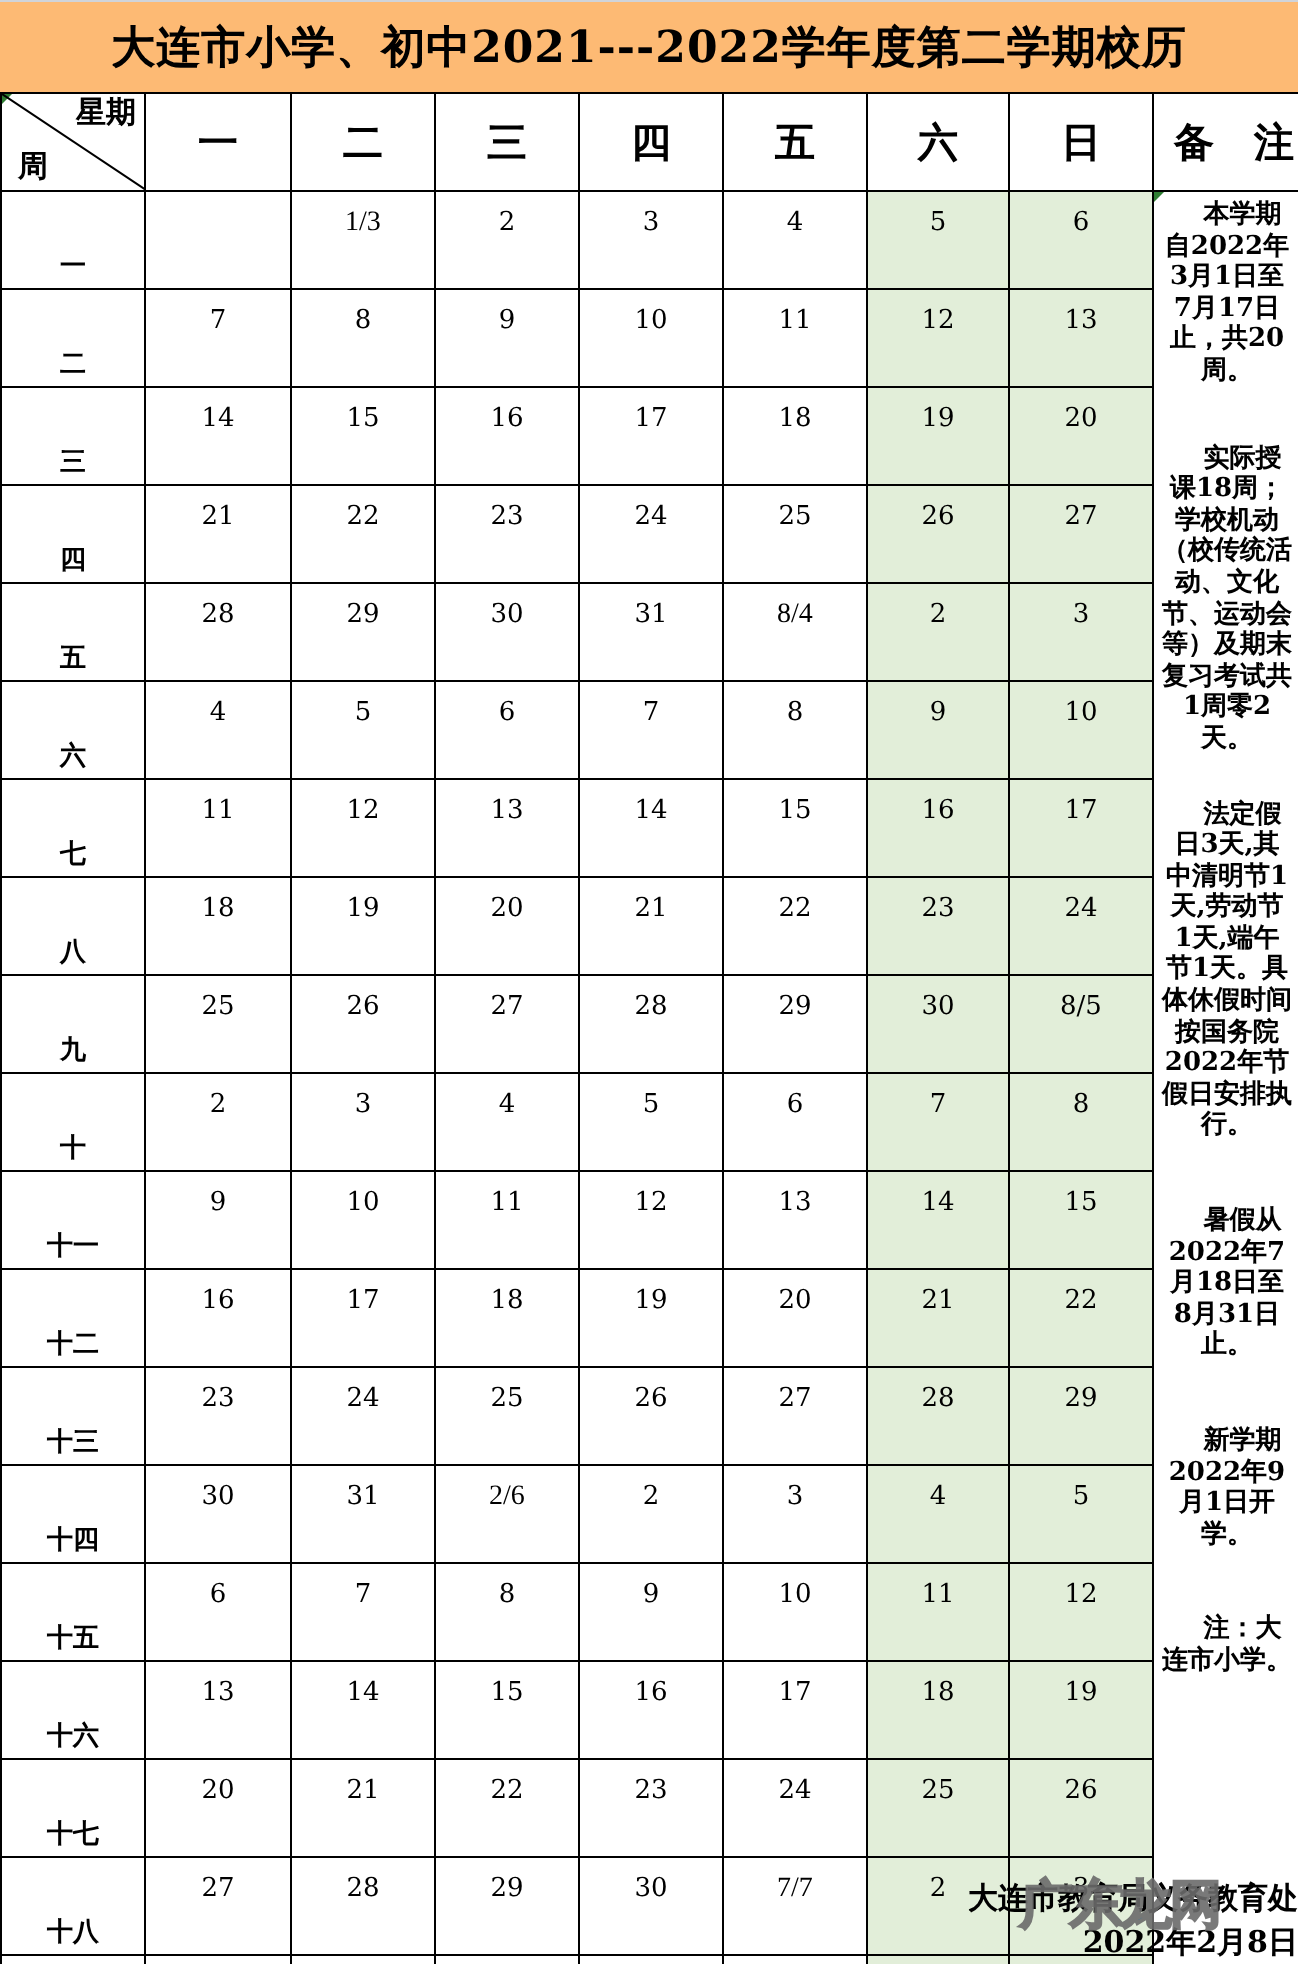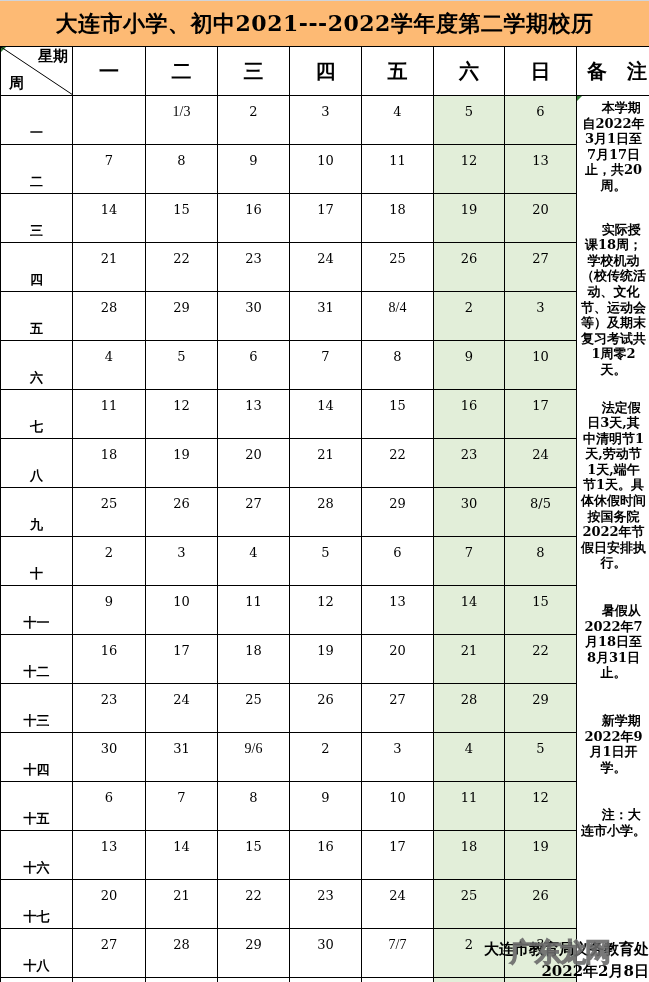--- a/index.html
+++ b/index.html
@@ -219,21 +219,21 @@
         <td class="day"><span>25</span></td>
         <td class="day"><span>26</span></td>
         <td class="day"><span>27</span></td>
         <td class="day wknd"><span>28</span></td>
         <td class="day wknd"><span>29</span></td>
       </tr>
       <tr>
         <td class="wk">十四</td>
         <td class="day"><span>30</span></td>
         <td class="day"><span>31</span></td>
-        <td class="day bold"><span>9/6</span></td>
+        <td class="day bold"><span>2/6</span></td>
         <td class="day"><span>2</span></td>
         <td class="day"><span>3</span></td>
         <td class="day wknd"><span>4</span></td>
         <td class="day wknd"><span>5</span></td>
       </tr>
       <tr>
         <td class="wk">十五</td>
         <td class="day"><span>6</span></td>
         <td class="day"><span>7</span></td>
         <td class="day"><span>8</span></td>

